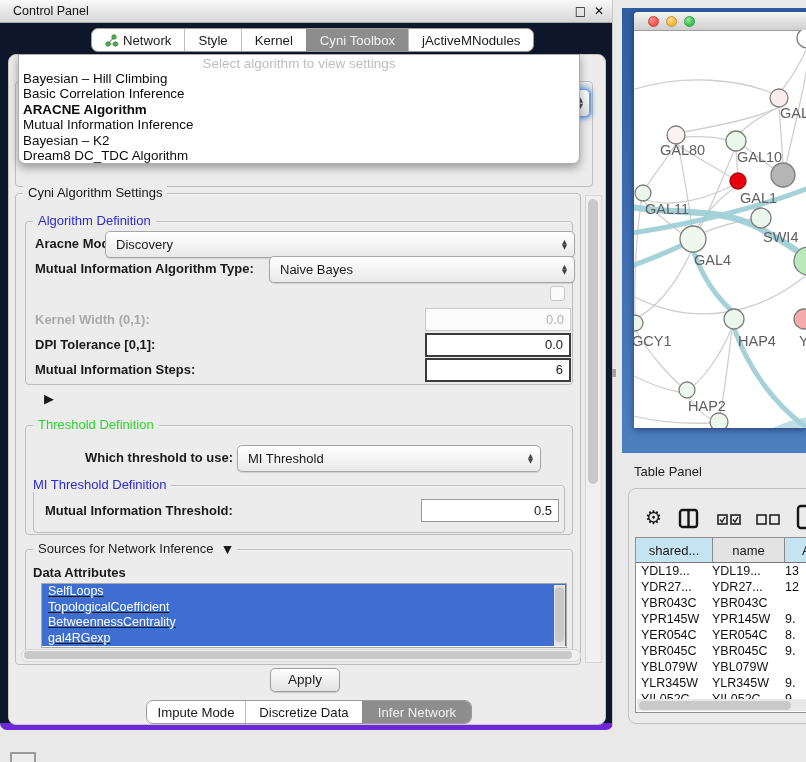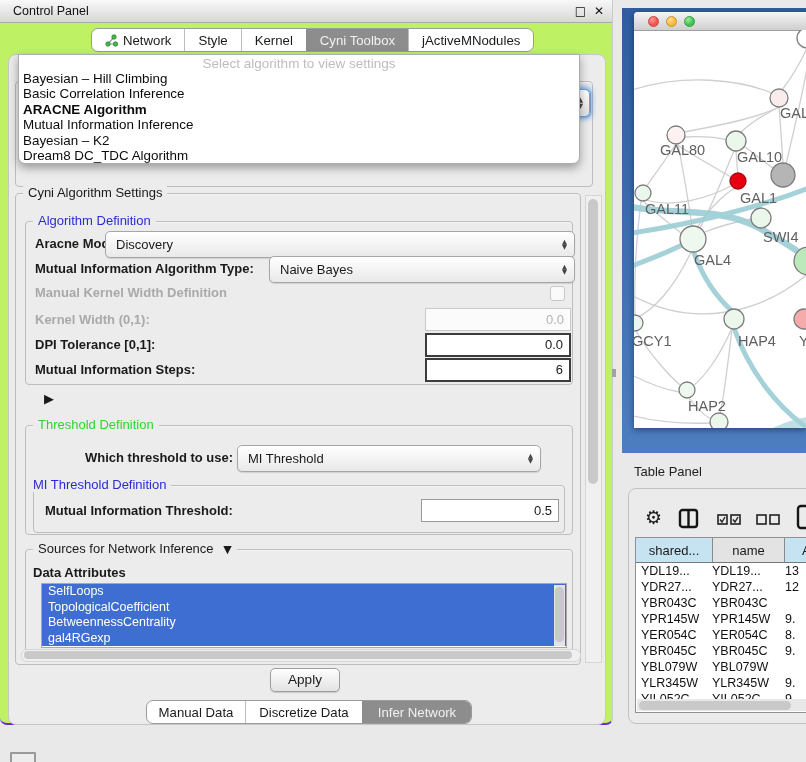--- a/index.html
+++ b/index.html
@@ -2,22 +2,22 @@
 <html><head>
 <meta charset="utf-8">
 <style>
   html,body{margin:0;padding:0;}
   body{width:806px;height:762px;position:relative;overflow:hidden;background:#e9e9e9;
        font-family:"Liberation Sans",sans-serif;color:#1a1a1a;-webkit-font-smoothing:antialiased;}
   .abs{position:absolute;}
   .icon{font-family:"DejaVu Sans",sans-serif;}
 
   
-  #cp-window{left:0;top:8;width:612px;height:723px;background:#bef264;
-    border-right:1px solid #c9c9c9;border-bottom:2px solid #6d28d9;border-radius:0 0 7px 7px;}
+  #cp-window{left:0;top:8;width:612px;height:723px;background:#0f172a;
+    border-right:1px solid #c9c9c9;border-bottom:7px solid #6d28d9;border-radius:0 0 7px 7px;}
   .cp-titlebar{left:0;top:0;width:612px;height:22px;
     background:linear-gradient(#f8f8f8,#d7d7d7);border-bottom:1px solid #a9a9a9;}
   .cp-title{left:13px;top:0;line-height:22px;font-size:12.5px;color:#111;}
   .winbtn{top:4px;font-size:12px;color:#111;font-weight:700;cursor:default;}
 
   
   .tabbar{display:inline-flex;background:#fff;border:1px solid #9b9b9b;border-radius:7px;
     overflow:hidden;height:22px;font-size:13.2px;}
   .tabseg{display:flex;align-items:center;padding:0 13px;border-left:1px solid #bdbdbd;white-space:nowrap;}
   .tabseg:first-child{border-left:none;}
@@ -139,21 +139,20 @@
 
     <div class="abs lbl" style="left:26px;top:201px;line-height:25px;">Mutual Information Algorithm Type:</div>
     <div class="abs combo" style="left:260px;top:201px;width:294px;height:25px;">
       <span>Naive Bayes</span>
       <span class="combo-arrows icon">
           <span>▲</span>
           <span>▼</span>
         </span>
     </div>
 
-    <div class="abs lbl dis" style="left:26px;top:229px;line-height:18px;">Manual Kernel Width Definition</div>
     <div class="abs" style="left:541px;top:231px;width:13px;height:13px;border:1px solid #c8c8c8;border-radius:3px;background:#fafafa;"></div>
 
     <div class="abs lbl dis" style="left:26px;top:253px;line-height:23px;">Kernel Width (0,1):</div>
     <div class="abs field dis" style="left:416px;top:253px;width:146px;height:23px;line-height:21px;">
       <span>0.0</span>
     </div>
 
     <div class="abs lbl" style="left:26px;top:278px;line-height:24px;">DPI Tolerance [0,1]:</div>
     <div class="abs field strong" style="left:416px;top:278px;width:146px;height:24px;line-height:20px;">
       <span>0.0</span>
@@ -187,21 +186,21 @@
       <span>0.5</span>
     </div>
 
     <div class="abs group" style="left:16px;top:494px;width:546px;height:108px;"></div>
     <div class="abs grouplabel" style="left:24px;top:487px;">
       <span>Sources for Network Inference</span>
       <span class="icon" style="font-size:11px;margin-left:6px;">▼</span>
     </div>
     <div class="abs lbl" style="left:24px;top:510px;">Data Attributes</div>
 
-    <div class="abs listbox" style="left:32px;top:528px;width:524px;height:63px;">
+    <div class="abs listbox" style="left:32px;top:528px;width:524px;height:63px;text-decoration:underline;">
       <div class="listitem">SelfLoops</div>
       <div class="listitem">TopologicalCoefficient</div>
       <div class="listitem">BetweennessCentrality</div>
       <div class="listitem">gal4RGexp</div>
       <div class="abs" style="right:1px;top:1px;width:11px;height:61px;background:#e3e3e3;">
         <div class="sb-thumb" style="width:9px;height:55px;margin:2px auto 0;"></div>
       </div>
     </div>
 
     <div class="abs sb-track" style="left:12px;top:594px;width:558px;height:11px;border-radius:6px;">
@@ -209,21 +208,21 @@
     </div>
 
     <div class="abs sb-track" style="left:576px;top:140px;width:15px;height:466px;">
       <div class="sb-thumb" style="position:absolute;left:1.5px;top:3px;width:10px;height:285px;"></div>
     </div>
 
     <div class="abs btn" style="left:261px;top:613px;width:68px;height:22px;line-height:22px;">Apply</div>
 
     <div class="abs tabbar" style="left:137px;top:645px;">
       <div class="tabseg" style="width:72px;justify-content:center;">
-          <span>Manual Data</span>
+          <span>Impute Mode</span>
         </div>
       <div class="tabseg" style="width:90px;justify-content:center;">
           <span>Discretize Data</span>
         </div>
       <div class="tabseg sel" style="width:82px;justify-content:center;">
           <span>Infer Network</span>
         </div>
     </div>
   </div>
 

